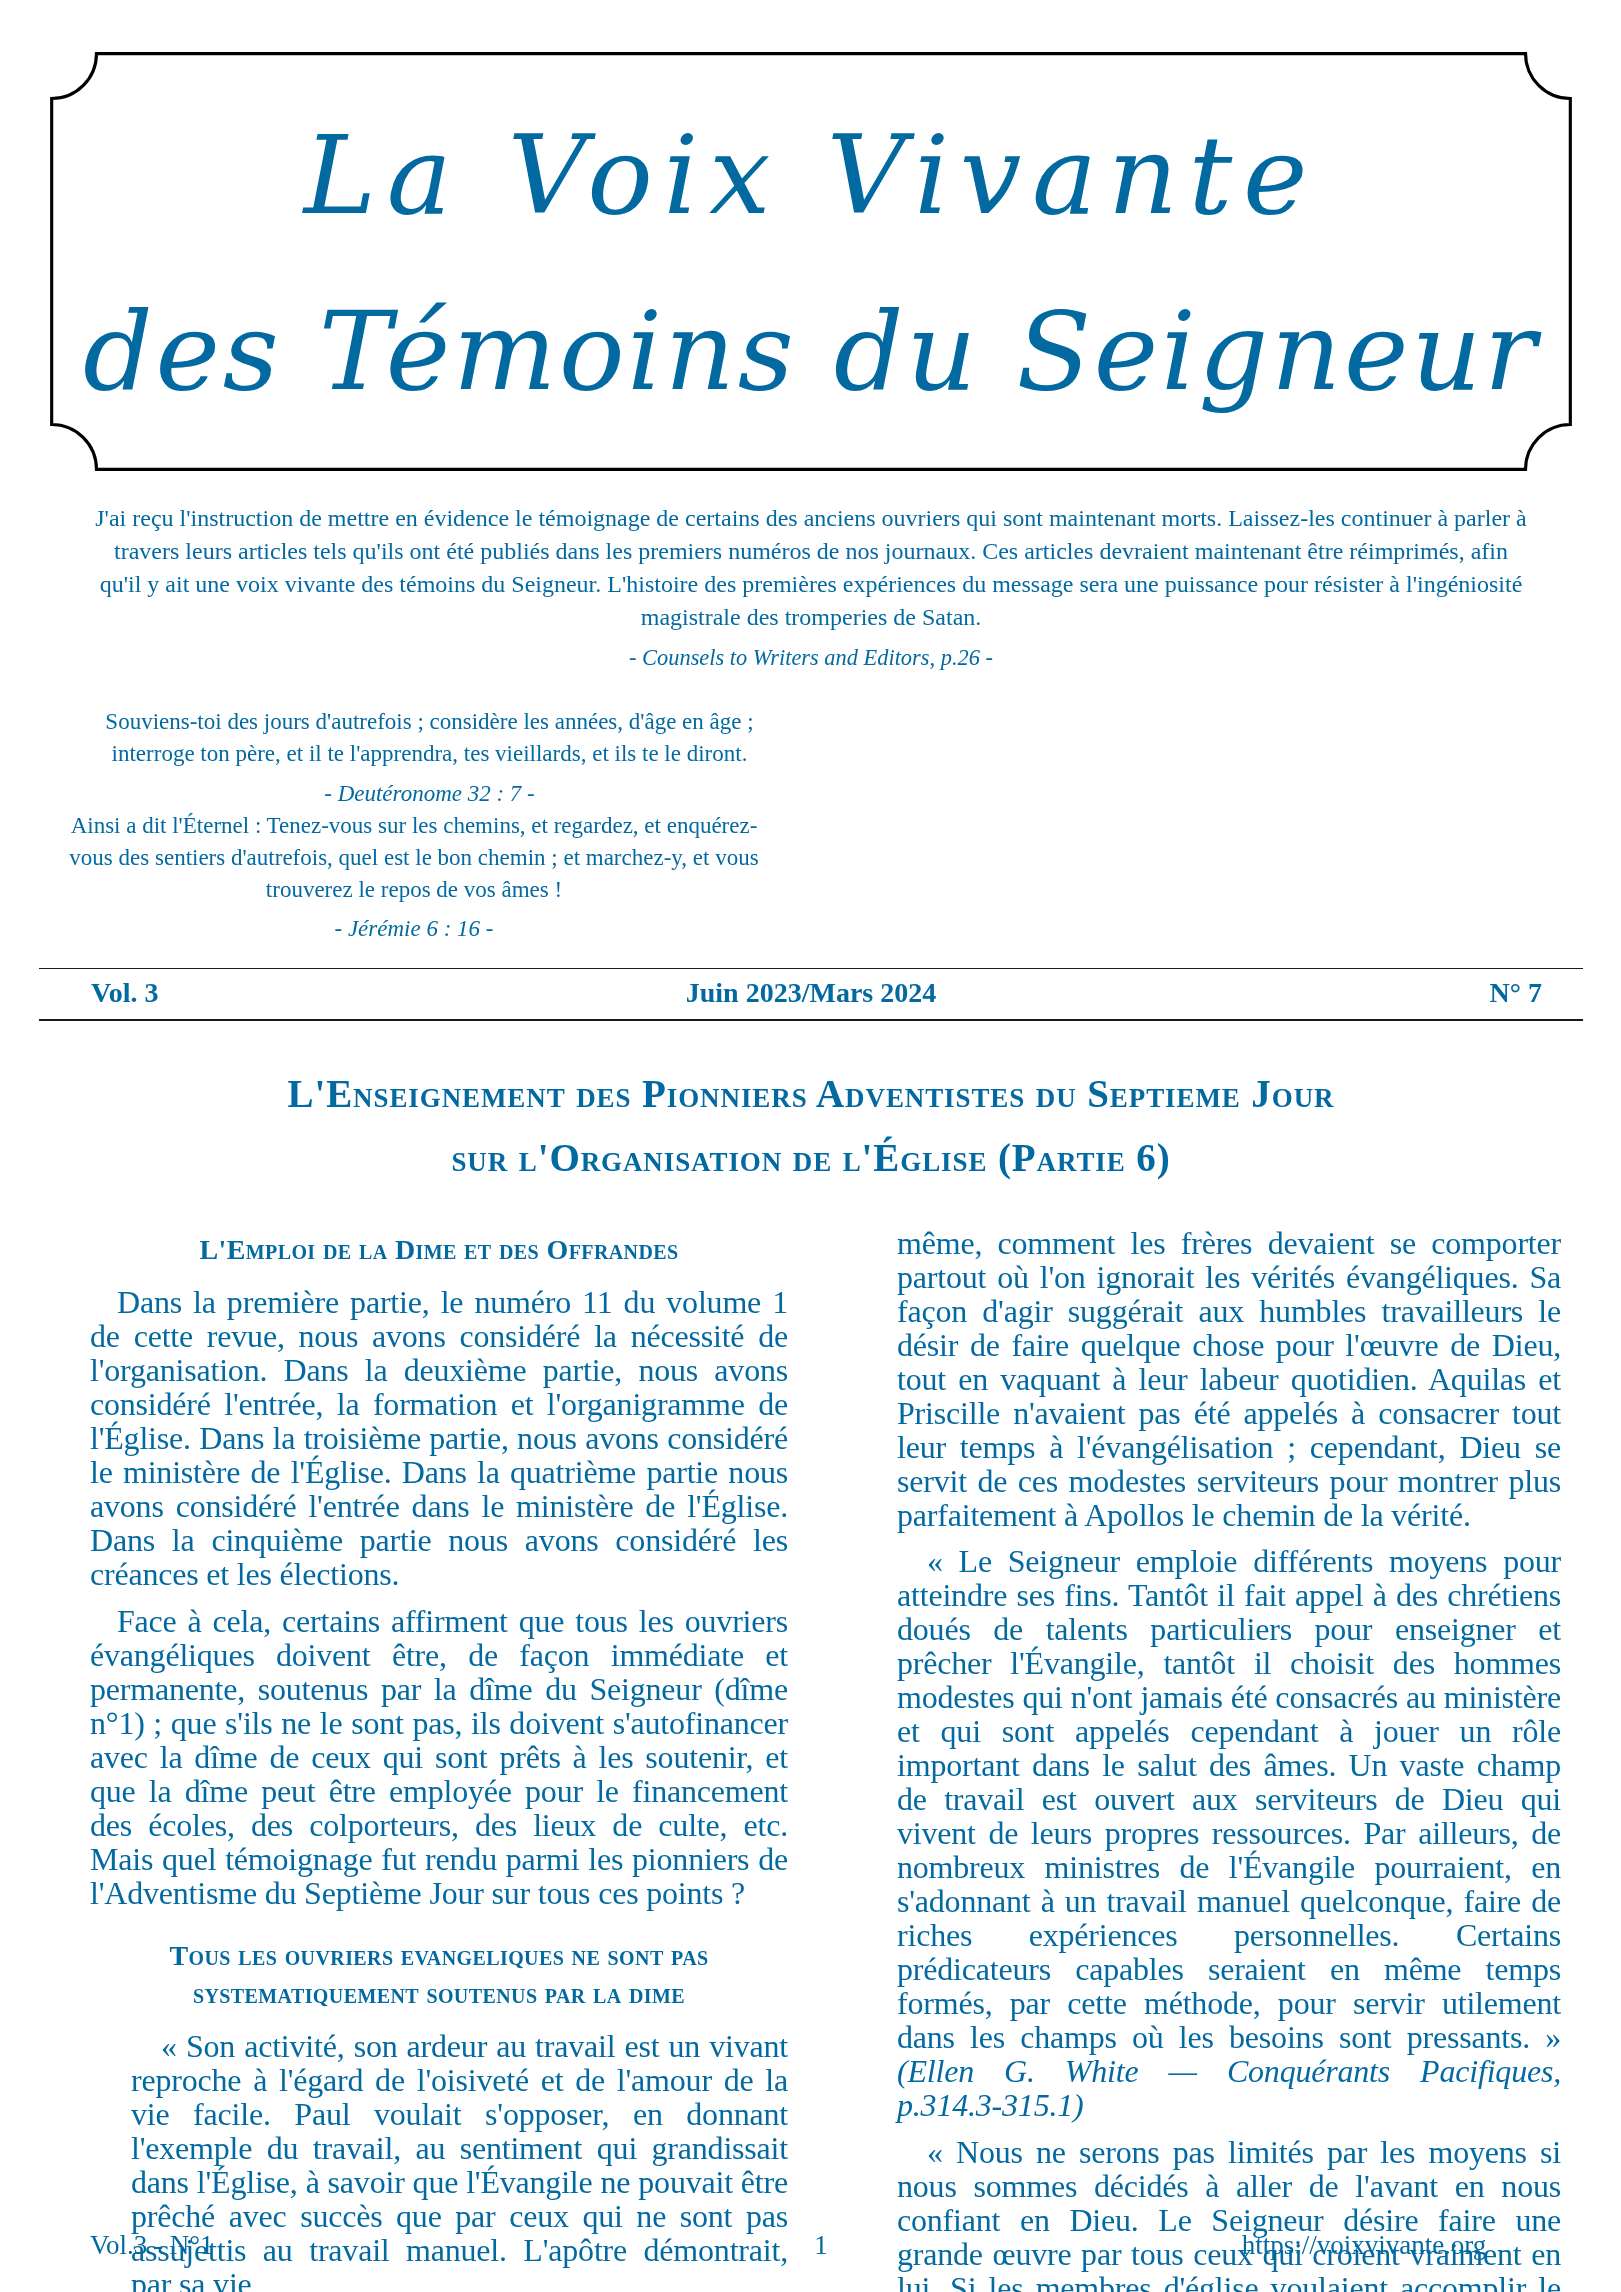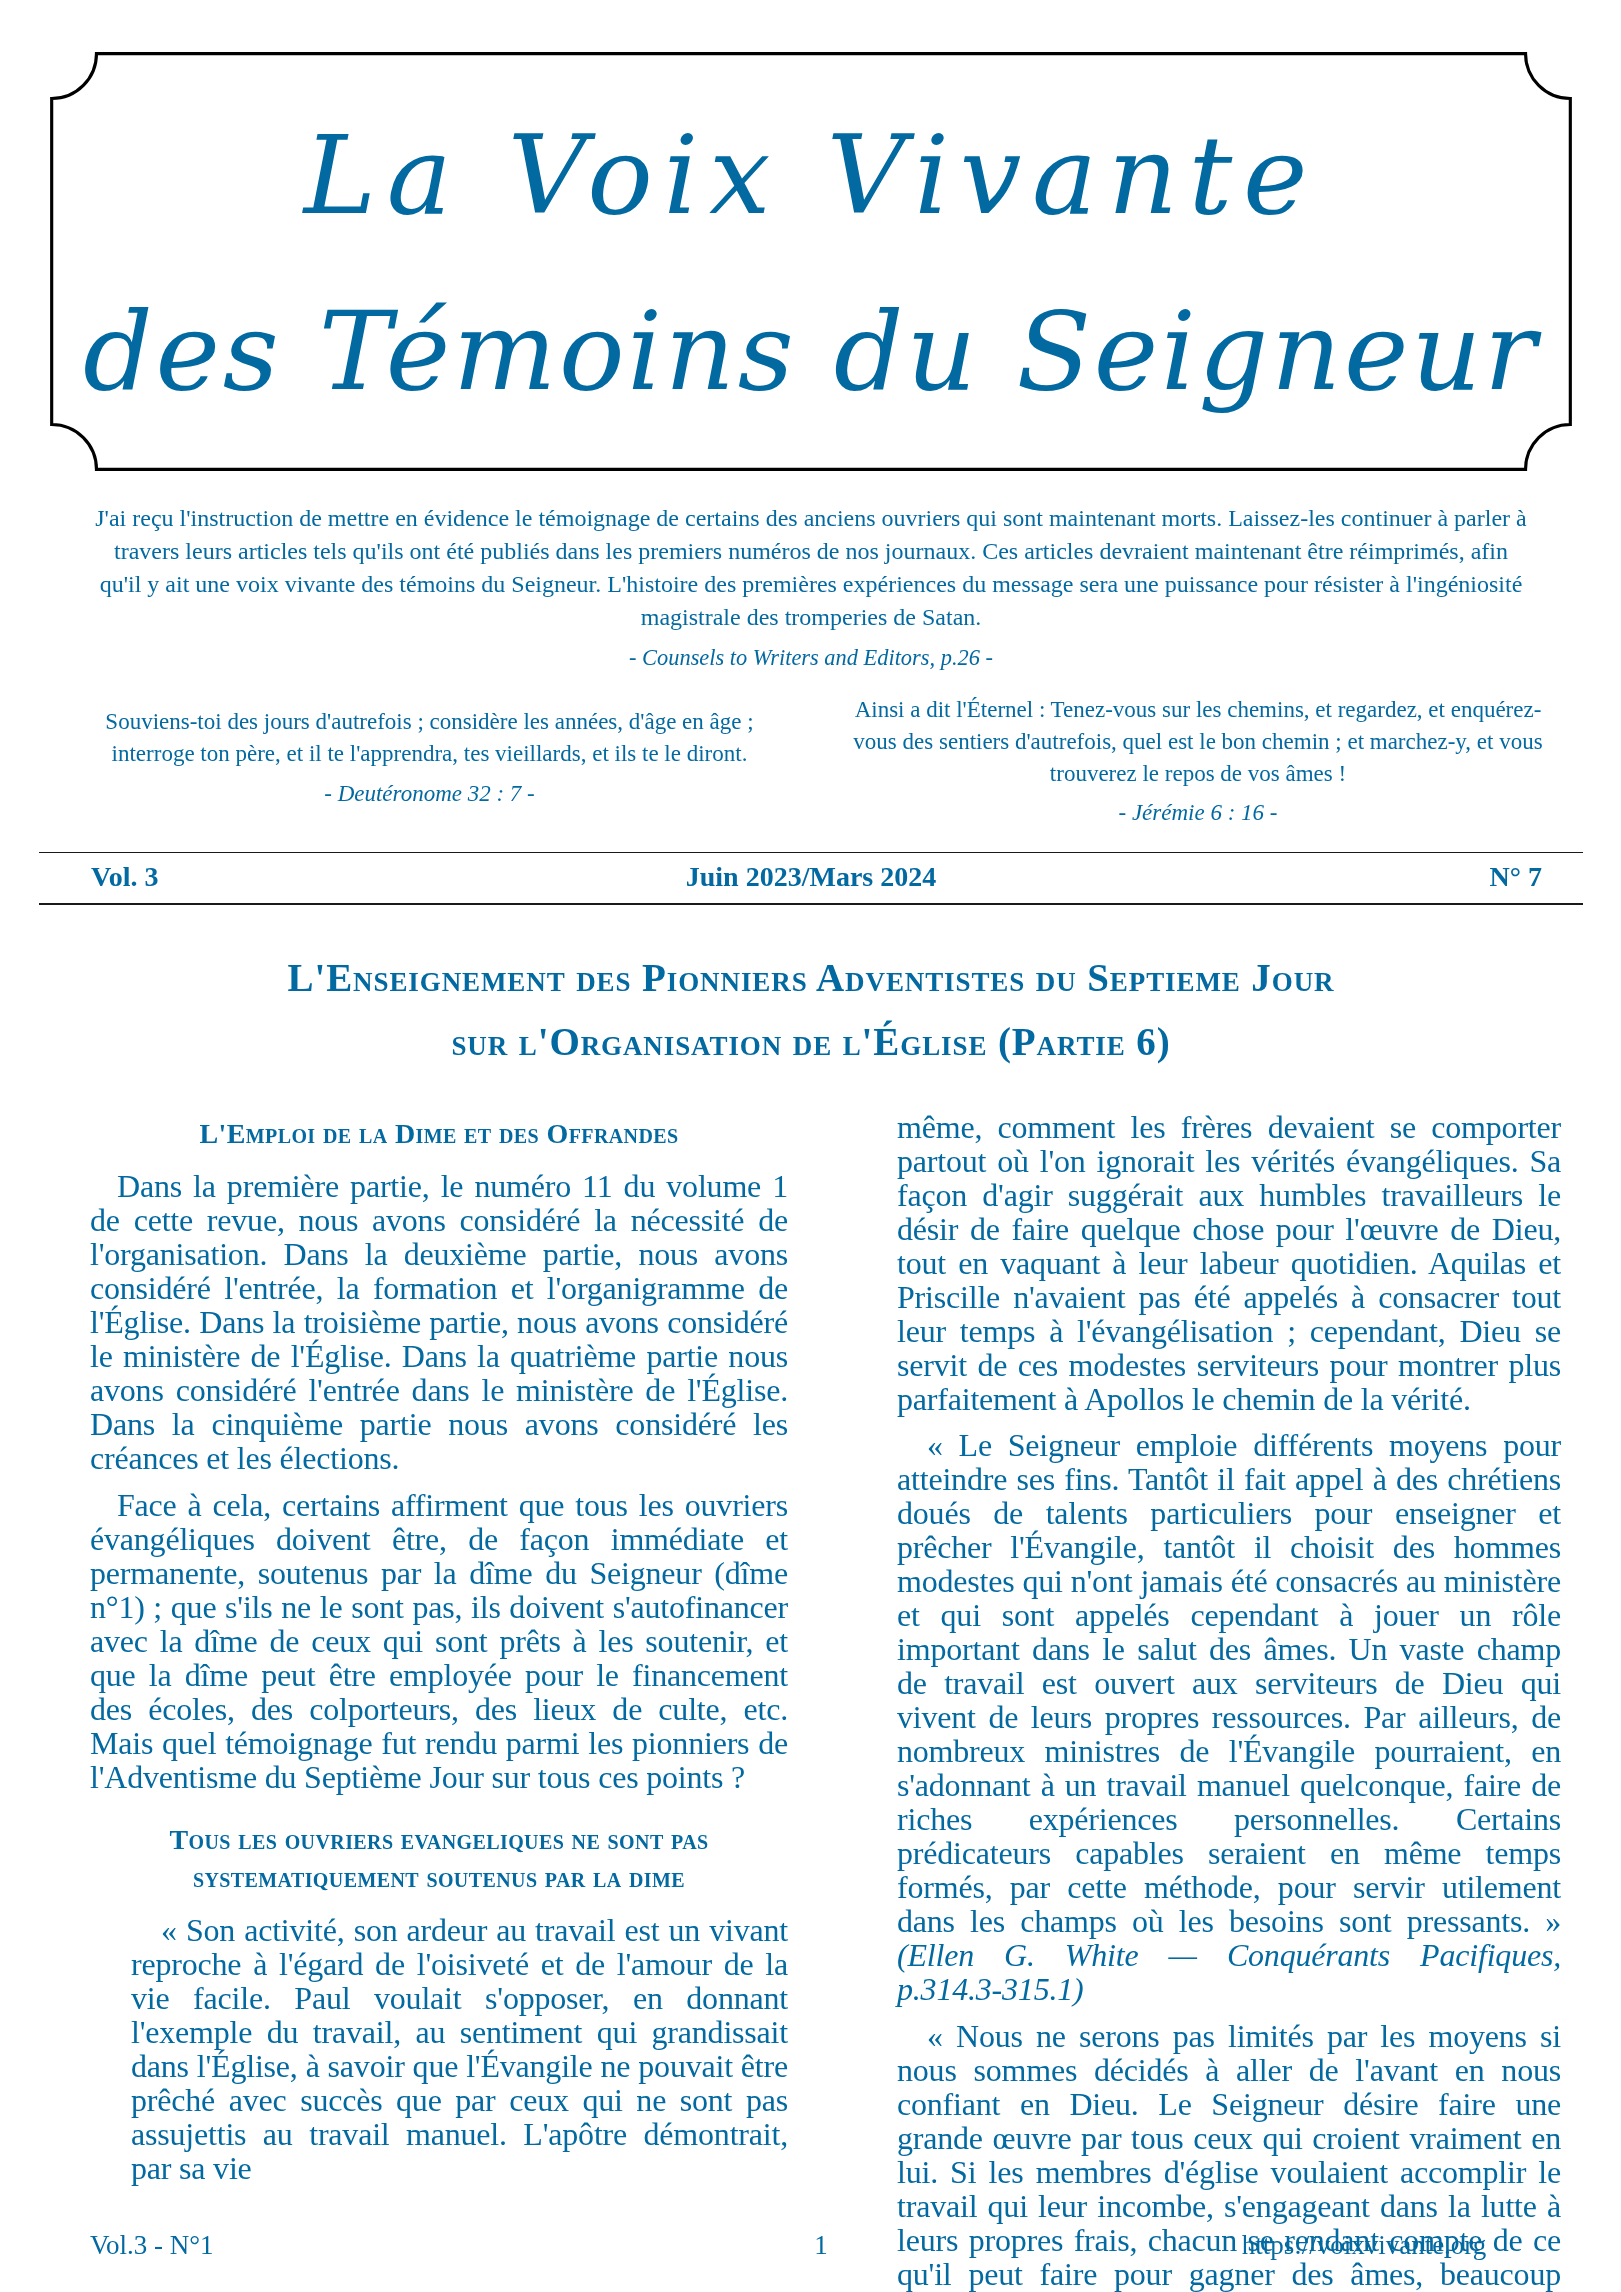--- a/index.html
+++ b/index.html
@@ -41,20 +41,21 @@
     font-size:24px;line-height:33px;
   }
   .epigraph .source{
     margin-top:7.2px;
     font-style:italic;font-size:22.4px;
   }
   
   .verses{
     display:flex;justify-content:space-between;
     margin:19.7px 77px 0 67px;
+    flex-direction:column;
   }
   .verse{text-align:center;font-size:23px;line-height:32px;}
   .verse.left{width:725px;padding-top:12.5px;}
   .verse.right{width:694px;}
   .verse .source{margin-top:7.2px;font-style:italic;}
   
   .issue-bar{
     margin:23px 39px 0 39px;
     border-top:1.8px solid #1a1a1a;
     border-bottom:2.7px solid #1a1a1a;

